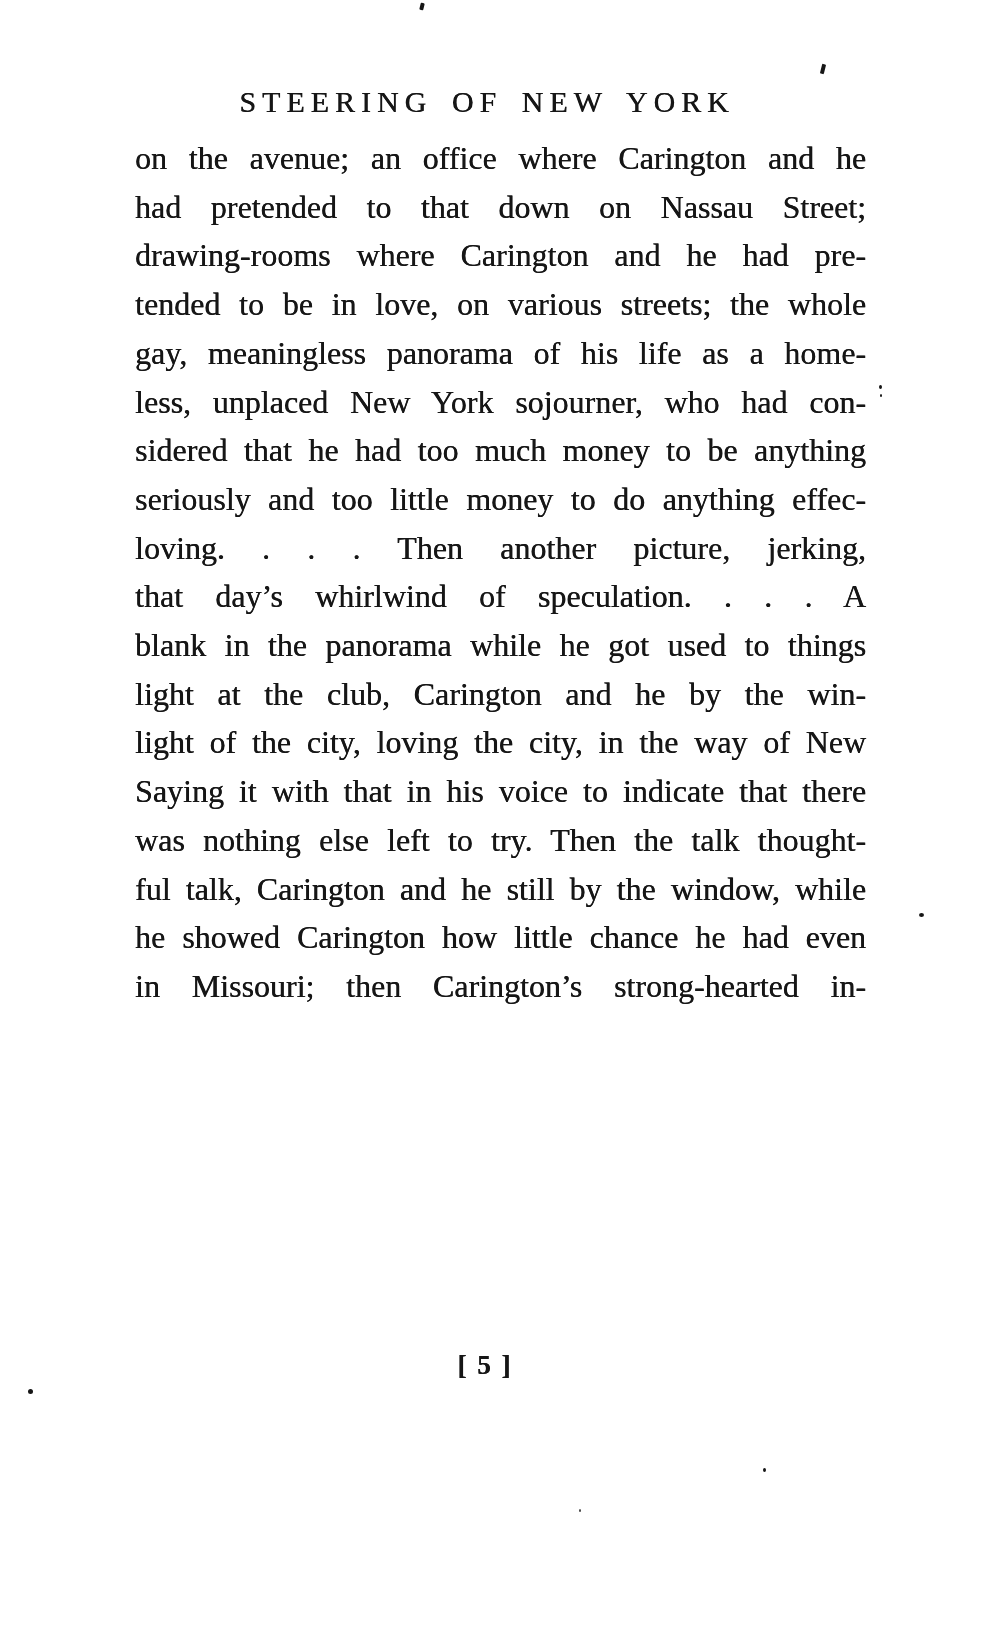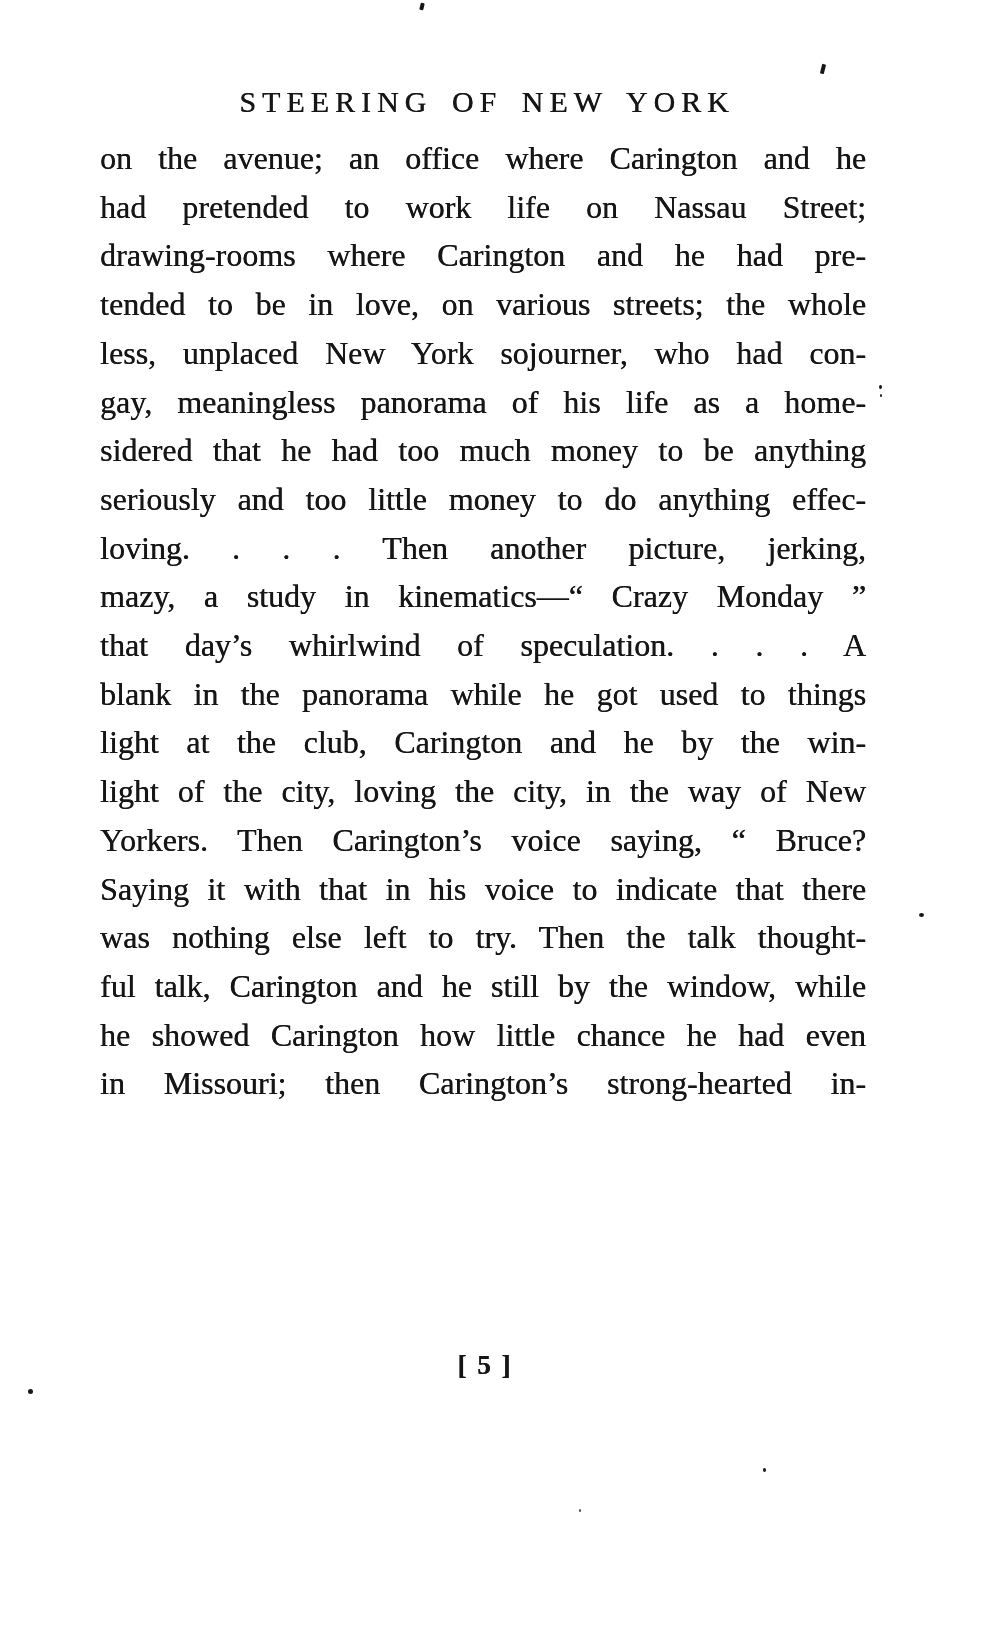--- a/index.html
+++ b/index.html
@@ -40,20 +40,21 @@
     width: 766px;
   }
   .body-text .line {
     font-size: 32px;
     line-height: 48.7px;
     text-align: justify;
     text-align-last: justify;
     text-justify: inter-word;
     white-space: normal;
     text-shadow: 0.35px 0.35px 0 currentColor;
+    margin-left: 35px;
   }
   .folio {
     position: absolute;
     top: 1350px;
     left: -15px;
     width: 1000px;
     text-align: center;
     font-size: 27px;
     font-weight: bold;
     letter-spacing: 2px;
@@ -70,34 +71,32 @@
 </style>
 </head>
 <body>
 
 <div class="page">
 
   <div class="running-head">STEERING OF NEW YORK</div>
 
   <div class="body-text" id="body-text">
       <div class="line">on the avenue; an office where Carington and he</div>
-      <div class="line">had pretended to work life on Nassau Street;</div>
+      <div class="line">had pretended to that down on Nassau Street;</div>
       <div class="line">drawing-rooms where Carington and he had pre-</div>
       <div class="line">tended to be in love, on various streets; the whole</div>
+      <div class="line">gay, meaningless panorama of his life as a home-</div>
       <div class="line">less, unplaced New York sojourner, who had con-</div>
-      <div class="line">gay, meaningless panorama of his life as a home-</div>
       <div class="line">sidered that he had too much money to be anything</div>
       <div class="line">seriously and too little money to do anything effec-</div>
       <div class="line">loving. . . . Then another picture, jerking,</div>
-      <div class="line">mazy, a study in kinematics—“ Crazy Monday ”</div>
       <div class="line">that day’s whirlwind of speculation. . . . A</div>
       <div class="line">blank in the panorama while he got used to things</div>
       <div class="line">light at the club, Carington and he by the win-</div>
       <div class="line">light of the city, loving the city, in the way of New</div>
-      <div class="line">Yorkers. Then Carington’s voice saying, “ Bruce?</div>
       <div class="line">Saying it with that in his voice to indicate that there</div>
       <div class="line">was nothing else left to try. Then the talk thought-</div>
       <div class="line">ful talk, Carington and he still by the window, while</div>
       <div class="line">he showed Carington how little chance he had even</div>
       <div class="line">in Missouri; then Carington’s strong-hearted in-</div>
     </div>
 
   <div class="folio">[ 5 ]</div>
 
   <div class="speck tick" style="left:420px; top:3px;    width:4px;  height:7px;"></div>

